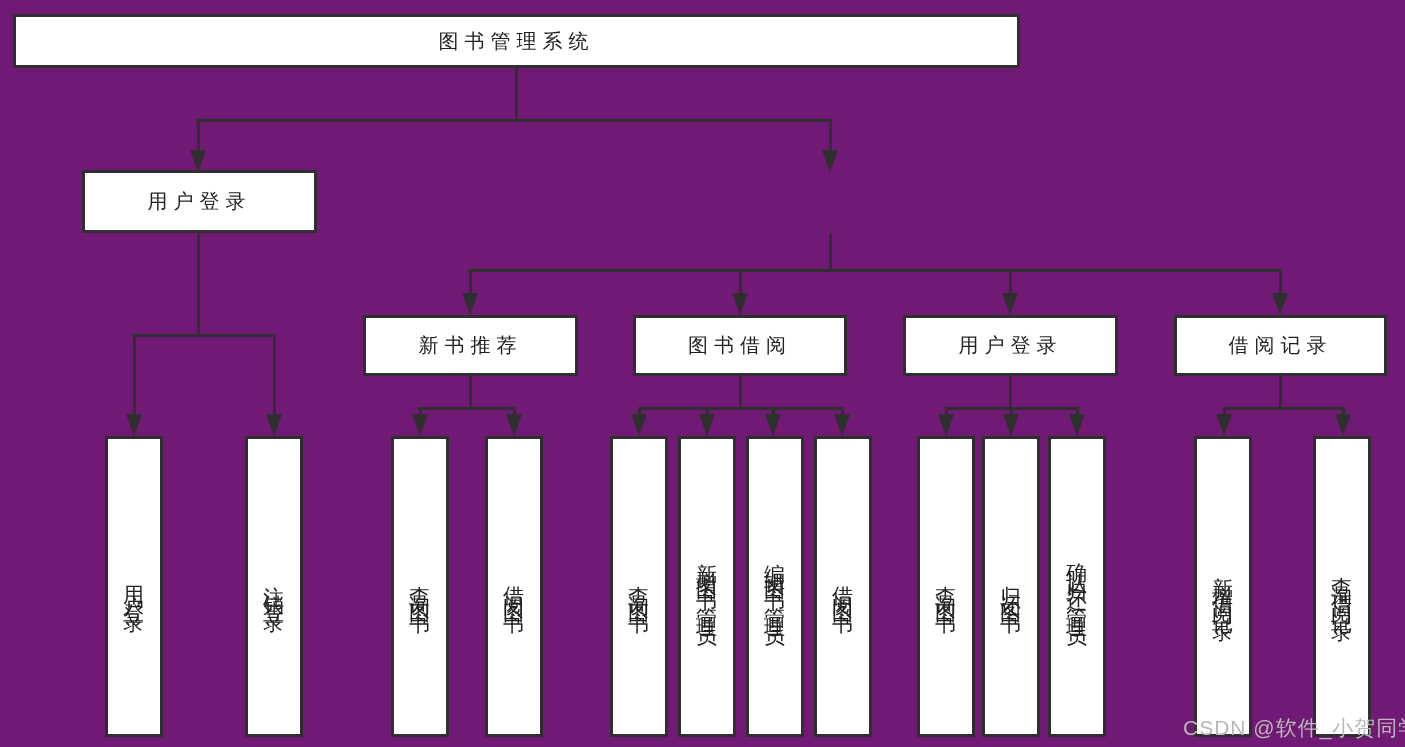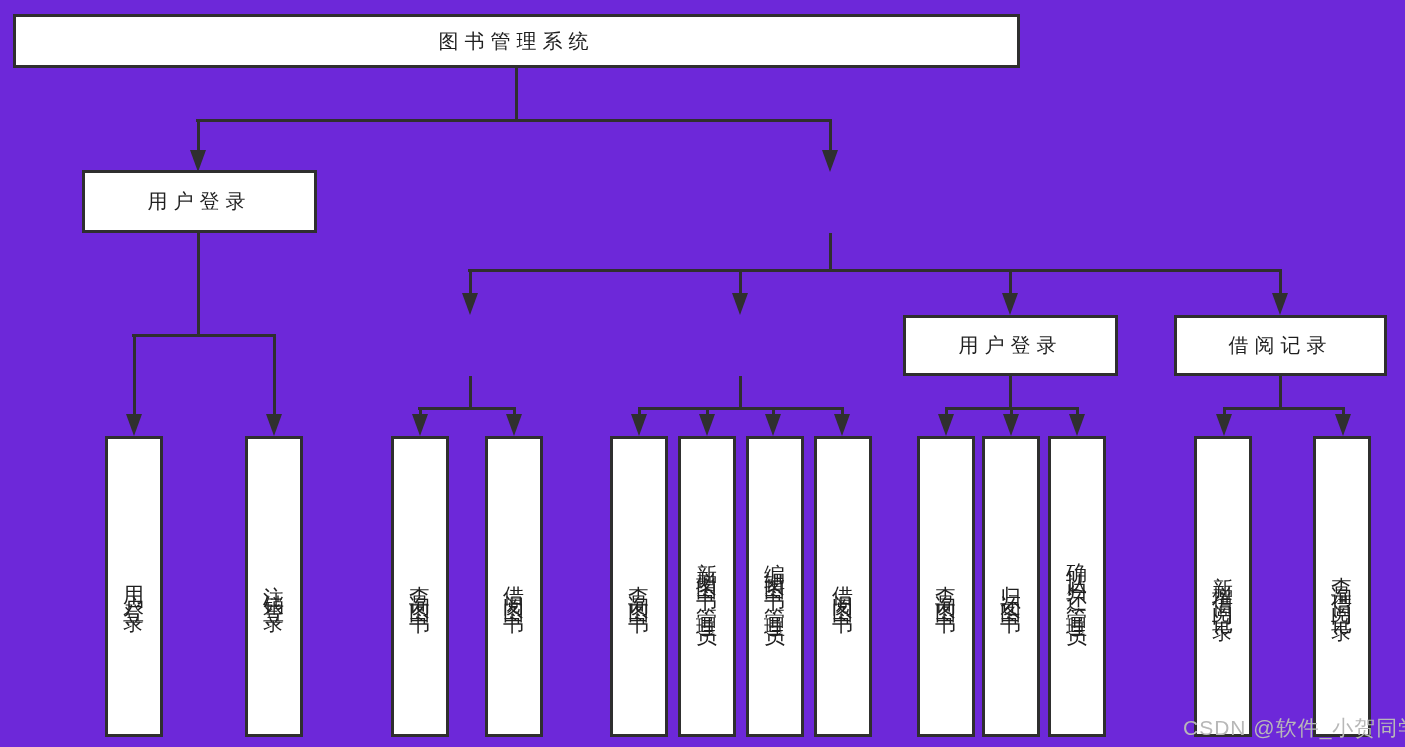--- a/index.html
+++ b/index.html
@@ -1,18 +1,18 @@
 <!DOCTYPE html>
 <html><head>
 <meta charset="utf-8">
 <style>
   * { margin:0; padding:0; box-sizing:border-box; }
   html,body { background:#ffffff; }
   body { font-family:"Liberation Sans","DejaVu Sans",sans-serif; }
-  .stage { position:relative; width:1405px; height:747px; background:#6d28d9; overflow:hidden; }
+  .stage { position:relative; width:1405px; height:747px; background:#701a75; overflow:hidden; }
 
   
   .box {
     position:absolute; border:3px solid #2f2f2f; background:#ffffff;
     display:flex; align-items:center; justify-content:center;
     font-size:20px; letter-spacing:6px; color:#1f1f1f; white-space:nowrap;
   }
 
   
   .vbox {
@@ -63,20 +63,22 @@
   <div class="h" style="left:468px; top:269px; width:814px;"></div>
   <div class="v" style="left:469px; top:269px; height:27px;"></div>
   <div class="a" style="left:462px; top:293px;"></div>
   <div class="v" style="left:739px; top:269px; height:27px;"></div>
   <div class="a" style="left:732px; top:293px;"></div>
   <div class="v" style="left:1009px; top:269px; height:27px;"></div>
   <div class="a" style="left:1002px; top:293px;"></div>
   <div class="v" style="left:1279px; top:269px; height:27px;"></div>
   <div class="a" style="left:1272px; top:293px;"></div>
 
+  <div class="box" style="left:363px; top:315px; width:215px; height:61px;">新书推荐</div>
+  <div class="box" style="left:633px; top:315px; width:214px; height:61px;">图书借阅</div>
   <div class="box" style="left:903px; top:315px; width:215px; height:61px;">用户登录</div>
   <div class="box" style="left:1174px; top:315px; width:213px; height:61px;">借阅记录</div>
 
   <div class="v" style="left:469px; top:376px; height:34px;"></div>
   <div class="h" style="left:418px; top:407px; width:98px;"></div>
   <div class="v" style="left:419px; top:407px; height:10px;"></div>
   <div class="a" style="left:412px; top:414px;"></div>
   <div class="v" style="left:513px; top:407px; height:10px;"></div>
   <div class="a" style="left:506px; top:414px;"></div>
 

